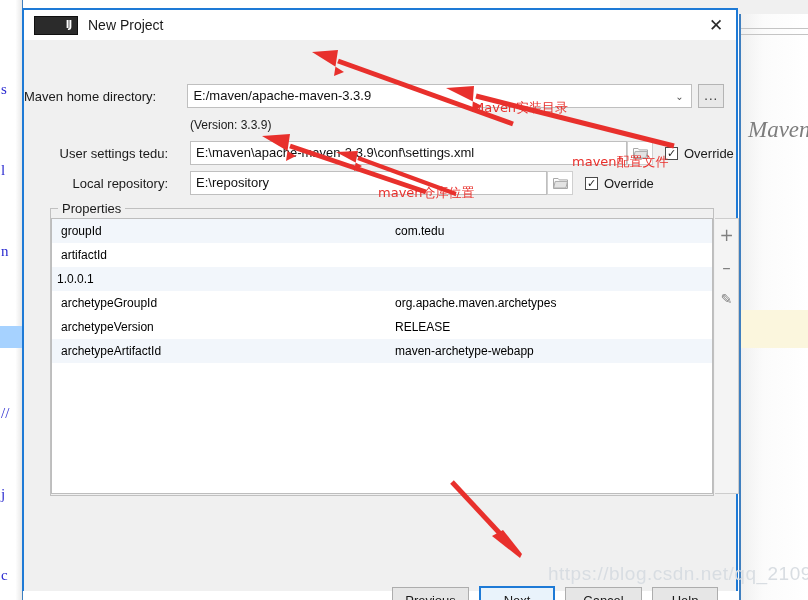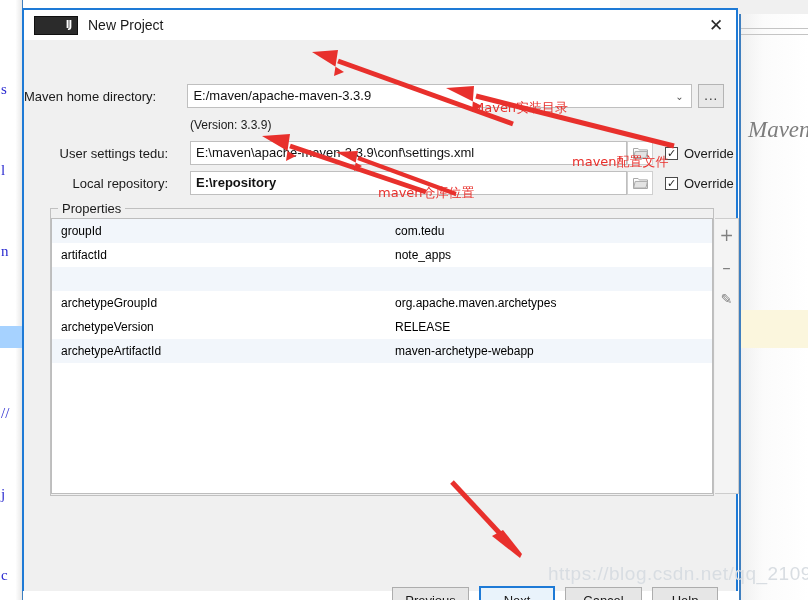--- a/index.html
+++ b/index.html
@@ -194,21 +194,21 @@
         </svg>
       </div>
       <div class="chk-wrap" style="margin-left:12px;">
         <div class="chk">✓</div>
         <div class="chk-label">Override</div>
       </div>
     </div>
 
     <div class="frow" style="left:0;top:131px;width:716px;">
       <div class="flabel" style="width:144px;text-align:right;">Local repository:</div>
-      <div class="ftext" style="width:437px;margin-left:22px;font-weight:bold;">E:\repository</div>
+      <div class="ftext" style="width:357px;margin-left:22px;">E:\repository</div>
       <div class="folder-btn">
         <svg width="15" height="12" viewBox="0 0 15 12" aria-hidden="true">
           <path d="M0.5 1.5h4.6l1.2 1.4h8.2v8.6H0.5z" fill="#ffffff" stroke="#a8a8a8"></path>
           <path d="M2.2 4.4h12.3l-1.6 6.6H0.6z" fill="#e3e3e3" stroke="#a8a8a8"></path>
         </svg>
       </div>
       <div class="chk-wrap" style="margin-left:12px;">
         <div class="chk">✓</div>
         <div class="chk-label">Override</div>
       </div>
@@ -217,23 +217,23 @@
     <div id="props-group"></div>
     <div id="props-legend">Properties</div>
 
     <div id="props-table">
       <div class="prow odd">
         <div class="pkey">groupId</div>
         <div class="pval">com.tedu</div>
       </div>
       <div class="prow even">
         <div class="pkey">artifactId</div>
-        <div class="pval">note_apps</div>
       </div>
       <div class="prow odd">
+        <div class="pval">1.0.0.1</div>
       </div>
       <div class="prow even">
         <div class="pkey">archetypeGroupId</div>
         <div class="pval">org.apache.maven.archetypes</div>
       </div>
       <div class="prow even">
         <div class="pkey">archetypeVersion</div>
         <div class="pval">RELEASE</div>
       </div>
       <div class="prow odd">

